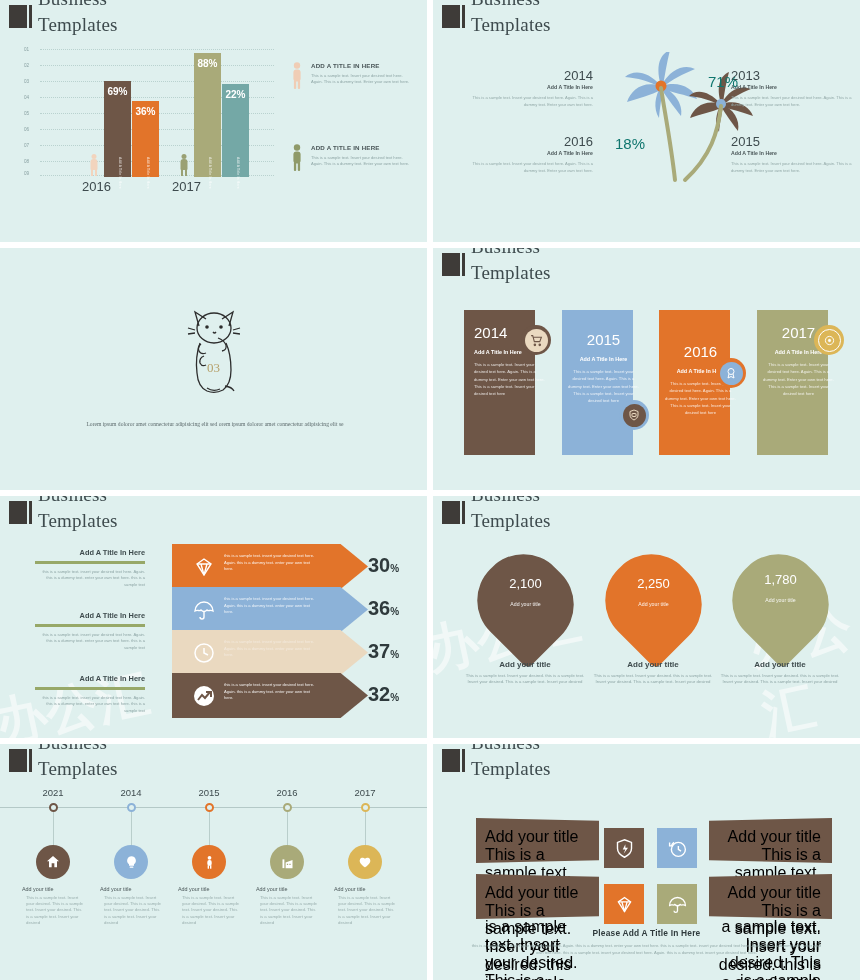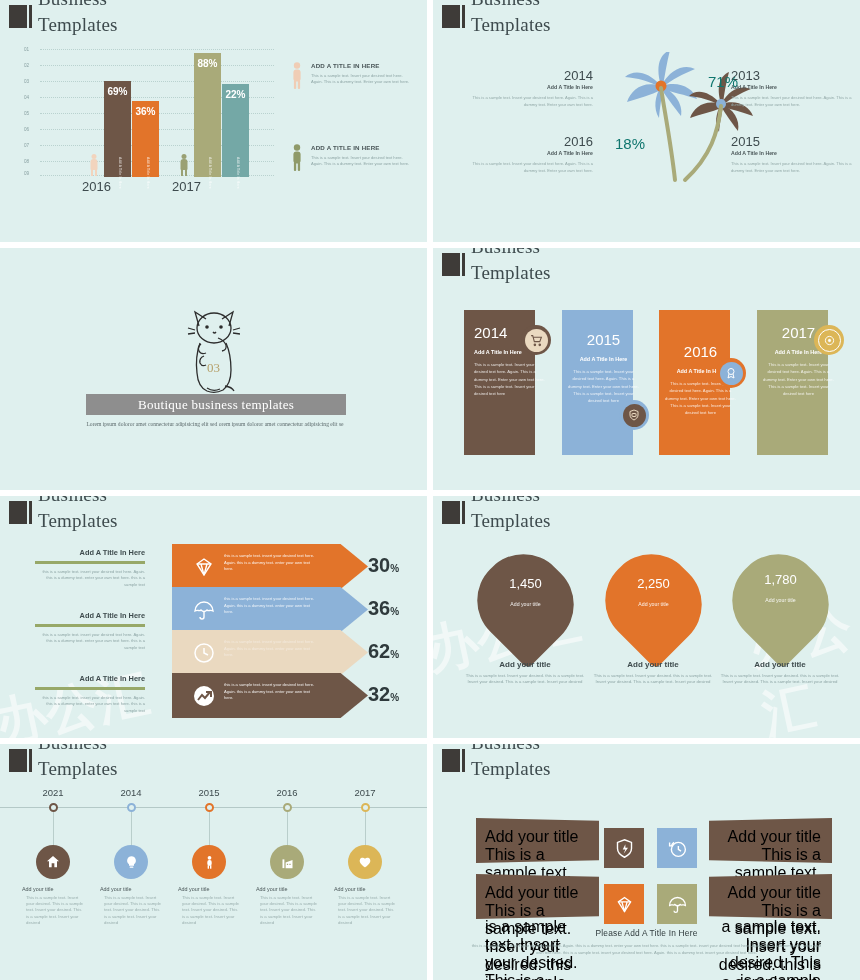--- a/index.html
+++ b/index.html
@@ -119,21 +119,21 @@
   .tl-cap { position:absolute; width: 62px; top: 142px; }
   .tl-cap .t { font-size: 5.4px; color:#4a5658; }
   .tl-cap .b { font-size: 4.3px; color:#9aafae; line-height:1.45; margin-top:3px; padding-left:4px; }
 
   
   .trap { position:absolute; width: 123px; height: 45px; background:#6e5647; }
   .trap.l { clip-path: polygon(0 0, 100% 6%, 100% 94%, 0 100%); }
   .trap.r { clip-path: polygon(0 6%, 100% 0, 100% 100%, 0 94%); }
   .sq8 { position:absolute; width: 40px; height: 40px; display:flex; align-items:center; justify-content:center; }
   .foot8 { position:absolute; left: 0; right: 0; top: 184px; text-align:center; }
-  .foot8 .t { font-size: 8.4px; font-weight:400; color:#2f3a3c; letter-spacing:.2px; }
+  .foot8 .t { font-size: 8.4px; font-weight:700; color:#2f3a3c; letter-spacing:.2px; }
   .foot8 .b { font-size: 4.1px; color:#93a9a8; line-height:1.7; margin: 5px auto 0; width: 350px; }
 </style>
 </head>
 <body>
 
 <div class="grid">
 
   <div class="slide">
     <div class="hdr">
       <div class="mark">
@@ -309,23 +309,20 @@
         <path d="M16,30 l-7,-2 M16,33 l-7,1 M54,30 l7,-2 M54,33 l7,1"></path>
         <path d="M21,43 q-5,14 -3,30 q1,14 10,18 q8,3 16,-1 q8,-6 8,-20 q0,-16 -5,-27"></path>
         <path d="M22,44 q-4,3 -2,7 q2,4 7,2"></path>
         <path d="M39,38 q6,2 8,7 q1,5 -4,6"></path>
         <path d="M25,56 q-5,2 -4,7 q2,4 6,2"></path>
         <path d="M28,88 q6,4 13,1"></path>
         <path d="M46,86 q7,1 9,5"></path>
       </svg>
     </div>
     <div class="cat-num">03</div>
-    <div class="band">
-      <span>Boutique business templates</span>
-    </div>
     <div class="sub3">Lorem ipsum doloror amet connectetur adipisicing elit sed orem ipsum doloror amet connectetur adipisicing elit se</div>
   </div>
 
   <div class="slide">
     <div class="hdr">
       <div class="mark">
           <div class="sq"></div>
           <div class="bar"></div>
         </div>
       <div class="txt">
@@ -463,21 +460,21 @@
       <div class="tx" style="color:rgba(255,255,255,.9)">this is a sample text. insert your desired text here. Again. this is a dummy text. enter your own text here.</div>
     </div>
 
     <div class="pctbig" style="left:368px;top:58px;">
       <span>30</span><em>%</em>
     </div>
     <div class="pctbig" style="left:368px;top:101px;">
       <span>36</span><em>%</em>
     </div>
     <div class="pctbig" style="left:368px;top:144px;">
-      <span>62</span><em>%</em>
+      <span>37</span><em>%</em>
     </div>
     <div class="pctbig" style="left:368px;top:187px;">
       <span>32</span><em>%</em>
     </div>
   </div>
 
   <div class="slide">
     <div class="hdr">
       <div class="mark">
           <div class="sq"></div>
@@ -486,21 +483,21 @@
       <div class="txt">
         <div class="t1">Business</div>
         <div class="t2">Templates</div>
       </div>
     </div>
     <div class="wm" style="left:-8px;top:105px;transform:rotate(-12deg);">办公汇</div>
     <div class="wm" style="left:322px;top:105px;transform:rotate(-12deg);">办公汇</div>
 
     <div class="pin" style="left:47px;top:58px;background:#6e5647;"></div>
     <div class="pin-txt" style="left:47px;top:80px;">
-      <div class="n">1,450</div>
+      <div class="n">2,100</div>
       <div class="s">Add your title</div>
     </div>
     <div class="pin-cap" style="left:32px;top:164px;">
       <div class="t">Add your title</div>
       <div class="b">This is a sample text. Insert your desired. this is a sample text. Insert your desired. This is a sample text. Insert your desired</div>
     </div>
 
     <div class="pin" style="left:175px;top:58px;background:#e2742a;"></div>
     <div class="pin-txt" style="left:175px;top:80px;">
       <div class="n">2,250</div>

